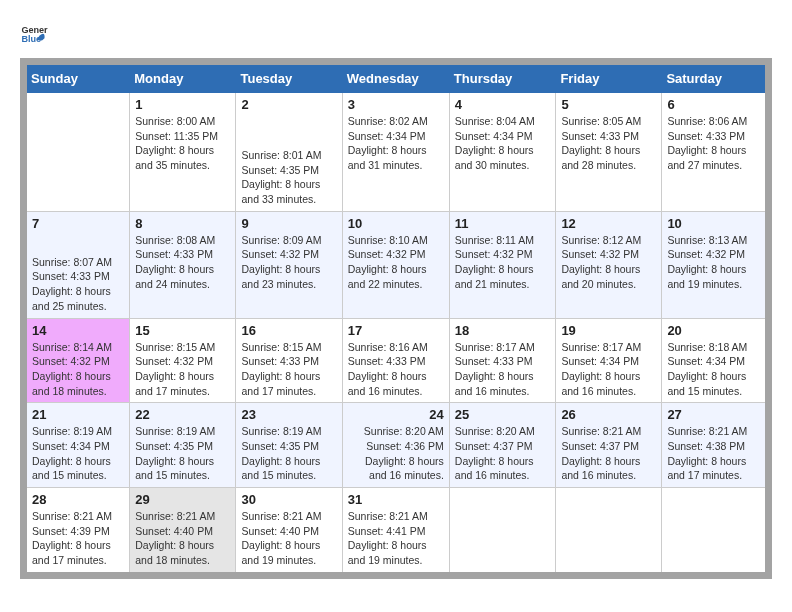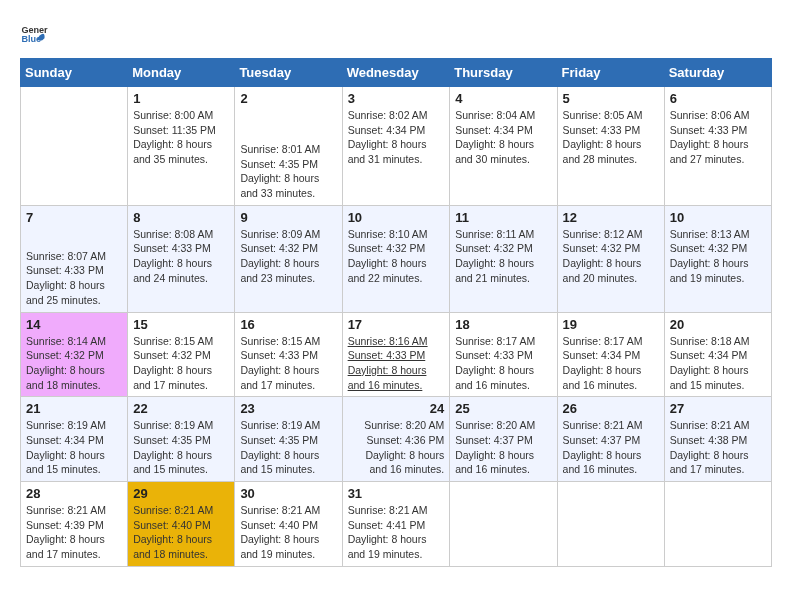--- a/index.html
+++ b/index.html
@@ -33,21 +33,21 @@
       font-weight: bold;
       color: #222;
     }
     .location-title {
       font-size: 16px;
       color: #555;
     }
     .calendar {
       width: 100%;
       border-collapse: collapse;
-      border: 1px solid #a3a3a3;
+      border: 7px solid #a3a3a3;
     }
     .calendar th {
       background-color: #2e6db4;
       color: #fff;
       font-size: 13px;
       font-weight: bold;
       padding: 6px 4px;
       text-align: left;
       border: 1px solid #2e6db4;
     }
@@ -230,21 +230,21 @@
         </td>
         <td style="background-color: rgb(255, 255, 255);">
           <span class="day-number">16</span>
           <div class="day-info" style="white-space: pre-line;">Sunrise: 8:15 AM
 Sunset: 4:33 PM
 Daylight: 8 hours
 and 17 minutes.</div>
         </td>
         <td style="background-color: rgb(255, 255, 255);">
           <span class="day-number">17</span>
-          <div class="day-info" style="white-space: pre-line; text-decoration: underline;">Sunrise: 8:16 AM
+          <div class="day-info" style="white-space: pre-line;">Sunrise: 8:16 AM
 Sunset: 4:33 PM
 Daylight: 8 hours
 and 16 minutes.</div>
         </td>
         <td style="background-color: rgb(255, 255, 255);">
           <span class="day-number">18</span>
           <div class="day-info" style="white-space: pre-line;">Sunrise: 8:17 AM
 Sunset: 4:33 PM
 Daylight: 8 hours
 and 16 minutes.</div>
@@ -316,21 +316,21 @@
         </td>
       </tr>
       <tr>
         <td style="background-color: rgb(255, 255, 255);">
           <span class="day-number">28</span>
           <div class="day-info" style="white-space: pre-line;">Sunrise: 8:21 AM
 Sunset: 4:39 PM
 Daylight: 8 hours
 and 17 minutes.</div>
         </td>
-        <td style="background-color: #eab308;">
+        <td style="background-color: #e5e5e5;">
           <span class="day-number">29</span>
           <div class="day-info" style="white-space: pre-line;">Sunrise: 8:21 AM
 Sunset: 4:40 PM
 Daylight: 8 hours
 and 18 minutes.</div>
         </td>
         <td style="background-color: rgb(255, 255, 255);">
           <span class="day-number">30</span>
           <div class="day-info" style="white-space: pre-line;">Sunrise: 8:21 AM
 Sunset: 4:40 PM

